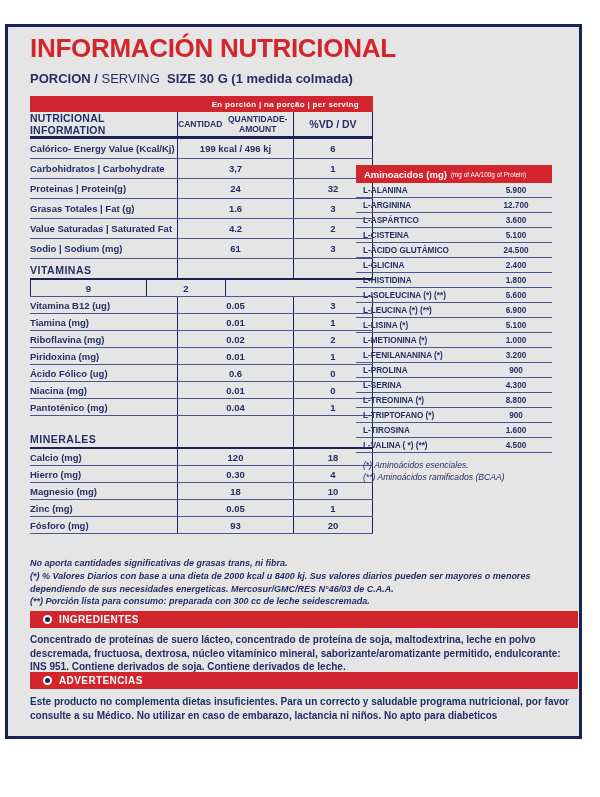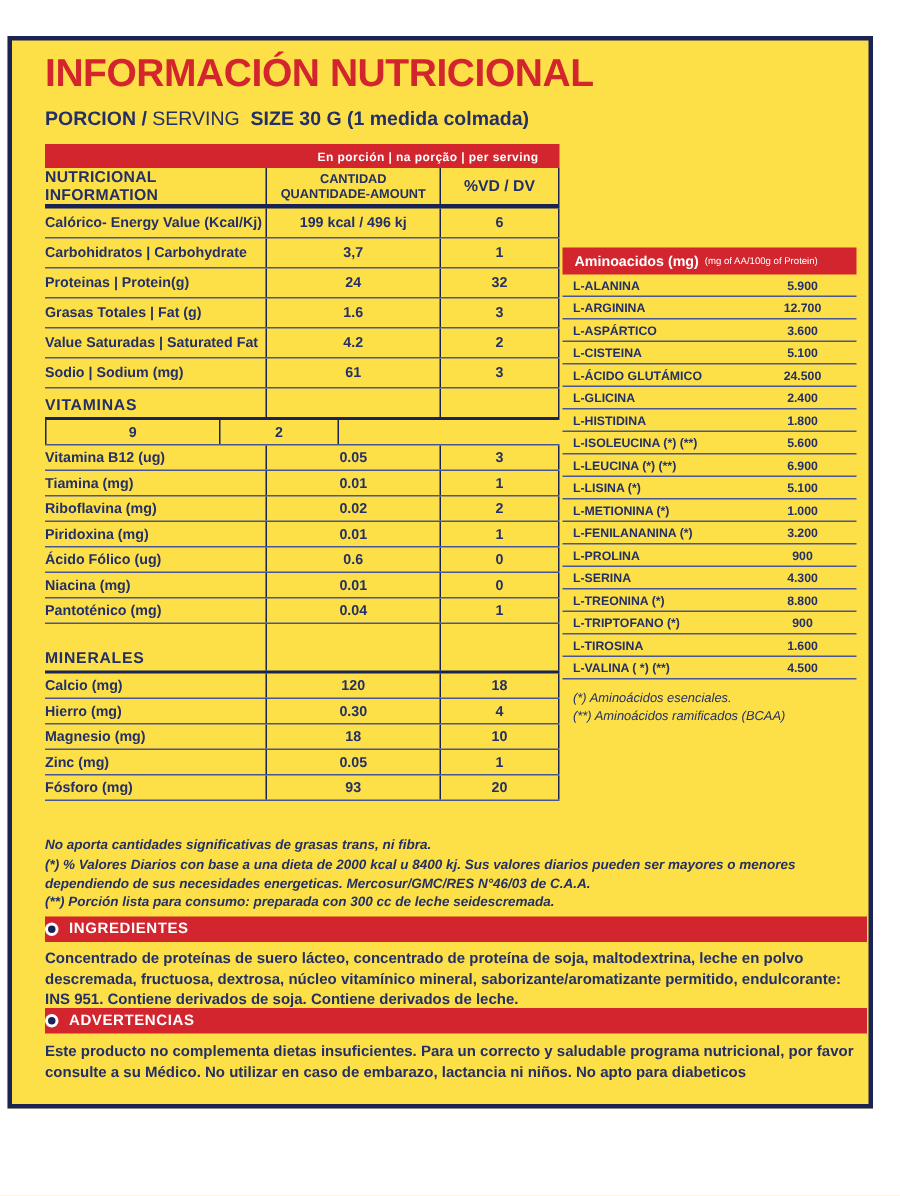--- a/index.html
+++ b/index.html
@@ -5,56 +5,56 @@
   :root{
     --red:#d2252d;
     --navy:#232f66;
     --navy-dark:#1a2353;
     --hline:#4a5694;
   }
   *{margin:0;padding:0;box-sizing:border-box;}
   html,body{width:600px;height:797px;background:#ffffff;overflow:hidden;}
   body{font-family:"Liberation Sans",sans-serif;color:var(--navy);position:relative;}
 
-  .frame{position:absolute;left:5px;top:24px;width:577px;height:715px;border:3px solid var(--navy-dark);background:#fde047;}
+  .frame{position:absolute;left:5px;top:24px;width:577px;height:715px;border:3px solid var(--navy-dark);background:#e5e5e5;}
 
   .title{position:absolute;left:22px;top:6px;font-size:26px;font-weight:bold;color:var(--red);letter-spacing:-0.3px;white-space:nowrap;}
   .subtitle{position:absolute;left:22px;top:44px;font-size:13px;font-weight:bold;white-space:nowrap;}
   .subtitle .mid{font-weight:normal;}
 
   .banner{position:absolute;left:22px;top:69px;width:343px;height:16px;background:var(--red);color:#fff;
     font-size:8px;font-weight:bold;letter-spacing:0.3px;display:flex;align-items:center;justify-content:flex-end;padding-right:14px;}
 
   .table{position:absolute;left:22px;top:85px;width:343px;}
   .c1{width:147px;display:flex;align-items:center;}
   .c2{width:116px;border-left:1.5px solid var(--navy-dark);display:flex;align-items:center;justify-content:center;text-align:center;}
   .c3{width:80px;border-left:1.5px solid var(--navy-dark);border-right:1.5px solid var(--navy-dark);display:flex;align-items:center;justify-content:center;}
   .thead{display:flex;height:27px;border-bottom:3px solid var(--navy-dark);}
   .thead .c1{font-size:10.5px;font-weight:bold;letter-spacing:0.2px;}
-  .thead .c2{font-size:8.5px;font-weight:bold;flex-direction:column;line-height:1.2;}
+  .thead .c2{font-size:8.5px;font-weight:bold;flex-direction:row;line-height:1.2;}
   .thead .c3{font-size:10.5px;font-weight:bold;}
   .row{display:flex;height:20px;border-bottom:1px solid var(--hline);font-size:9.5px;font-weight:bold;}
   .row.slim{height:17px;}
   .sec-row{display:flex;height:21px;border-bottom:2.5px solid var(--navy-dark);}
   .sec-row.tall{height:33px;}
   .sec-row .c1{align-items:flex-end;padding-bottom:2px;font-size:10.5px;font-weight:bold;letter-spacing:0.5px;}
 
-  .amino{position:absolute;left:367px;top:138px;width:196px;}
+  .amino{position:absolute;left:348px;top:138px;width:196px;}
   .a-head{background:var(--red);color:#fff;height:18px;display:flex;align-items:center;gap:4px;padding-left:8px;white-space:nowrap;}
   .a-title{font-size:9.5px;font-weight:bold;}
   .a-note{font-size:6.4px;}
   .a-row{display:flex;height:15px;align-items:center;border-bottom:1px solid var(--hline);font-size:8.2px;font-weight:bold;}
   .a-name{flex:1;padding-left:7px;white-space:nowrap;}
   .a-val{width:72px;text-align:center;}
   .a-foot{margin-top:7px;padding-left:7px;font-size:8.6px;font-weight:normal;font-style:italic;line-height:1.35;}
 
   .footnotes{position:absolute;left:22px;top:530px;width:548px;font-size:9px;font-weight:bold;font-style:italic;line-height:1.42;}
 
   .bar{position:absolute;left:22px;width:548px;height:17px;background:var(--red);color:#fff;display:flex;align-items:center;gap:7px;
-    padding-left:0;font-size:10px;font-weight:bold;letter-spacing:0.4px;}
+    padding-left:13px;font-size:10px;font-weight:bold;letter-spacing:0.4px;}
   .bar-ing{top:584px;}
   .bar-adv{top:645px;}
   .bullet{width:9px;height:9px;border-radius:50%;background:#fff;position:relative;flex:0 0 auto;}
   .bullet::after{content:"";position:absolute;inset:2px;border-radius:50%;background:var(--navy-dark);}
 
   .bodytext{position:absolute;left:22px;width:550px;font-size:10px;font-weight:bold;line-height:1.35;}
   .text-ing{top:606px;}
   .text-adv{top:668px;}
 </style>
 </head>

